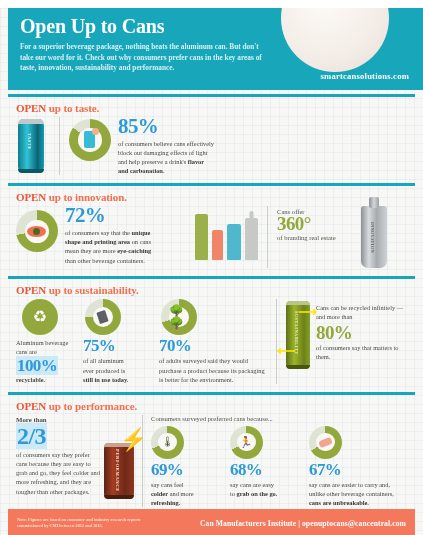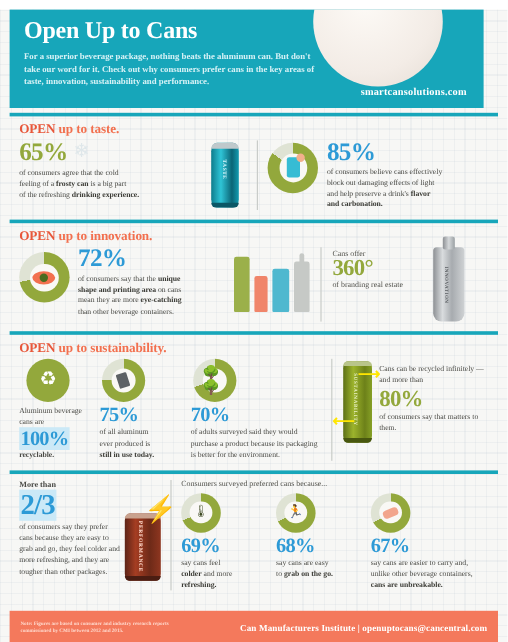--- a/index.html
+++ b/index.html
@@ -14,21 +14,21 @@
     width: 423px; height: 535px;
     background:
       repeating-linear-gradient(to right, rgba(170,185,200,.13) 0 1px, transparent 1px 9px),
       repeating-linear-gradient(to bottom, rgba(170,185,200,.13) 0 1px, transparent 1px 9px),
       #f7f7f5;
   }
 
   
   .header {
     position: relative;
-    margin: 8px 20px 0 8px;
+    margin: 8px 0 0 8px;
     height: 82px;
     background: #17a6ba;
     overflow: hidden;
   }
   .header-left { position: absolute; left: 12px; top: 8px; width: 245px; }
   .hdr-title {
     color: #ffffff;
     font-size: 20px;
     font-weight: bold;
     letter-spacing: -.2px;
@@ -184,29 +184,20 @@
     </div>
     <div class="hdr-url">smartcansolutions.com</div>
   </div>
 
   <div class="divider"></div>
   <div class="section" id="taste">
     <div class="sec-head">
       <span class="open">OPEN</span><span> up to taste.</span>
     </div>
     <div class="row">
-      <div class="left">
-        <div style="display:flex;align-items:center;">
-          <div class="stat-big stat-olive">65%</div>
-          <div class="snowflake">❄</div>
-        </div>
-        <div class="body-txt" style="margin-top:3px;">
-          of consumers agree that the cold<br>feeling of a <b>frosty can</b> is a big part<br>of the refreshing <b>drinking experience.</b>
-        </div>
-      </div>
 
       <div class="can-frosty">
         <span class="can-label">TASTE</span>
       </div>
 
       <div class="vrule"></div>
 
       <div class="donut" style="width:42px;height:42px;background:conic-gradient(#93a83c 0 85%, #dfe3d4 85% 100%);margin-top:2px;">
         <div class="hole">
           <div style="position:relative;width:11px;height:17px;border-radius:2px;background:#36bcd4;">
@@ -319,20 +310,23 @@
       <div style="width:88px;margin-left:6px;margin-top:4px;">
         <div class="body-txt">Cans can be recycled infinitely — and more than</div>
         <div class="stat-big stat-olive" style="font-size:19px;margin:2px 0 1px;">80%</div>
         <div class="body-txt">of consumers say that matters to them.</div>
       </div>
     </div>
   </div>
 
   <div class="divider"></div>
   <div class="section" id="performance">
+    <div class="sec-head">
+      <span class="open">OPEN</span><span> up to performance.</span>
+    </div>
     <div class="row">
       <div style="width:84px;">
         <div class="body-txt" style="font-weight:bold;font-size:6.8px;">More than</div>
         <div class="stat-big stat-blue" style="font-size:24px;margin:1px 0 2px;"><span class="hl-blue">2/3</span></div>
         <div class="body-txt">of consumers say they prefer cans because they are easy to grab and go, they feel colder and more refreshing, and they are tougher than other packages.</div>
       </div>
 
       <div style="position:relative;margin:28px 0 0 4px;">
         <div class="perf-can">
           <span class="v-lbl">PERFORMANCE</span>

